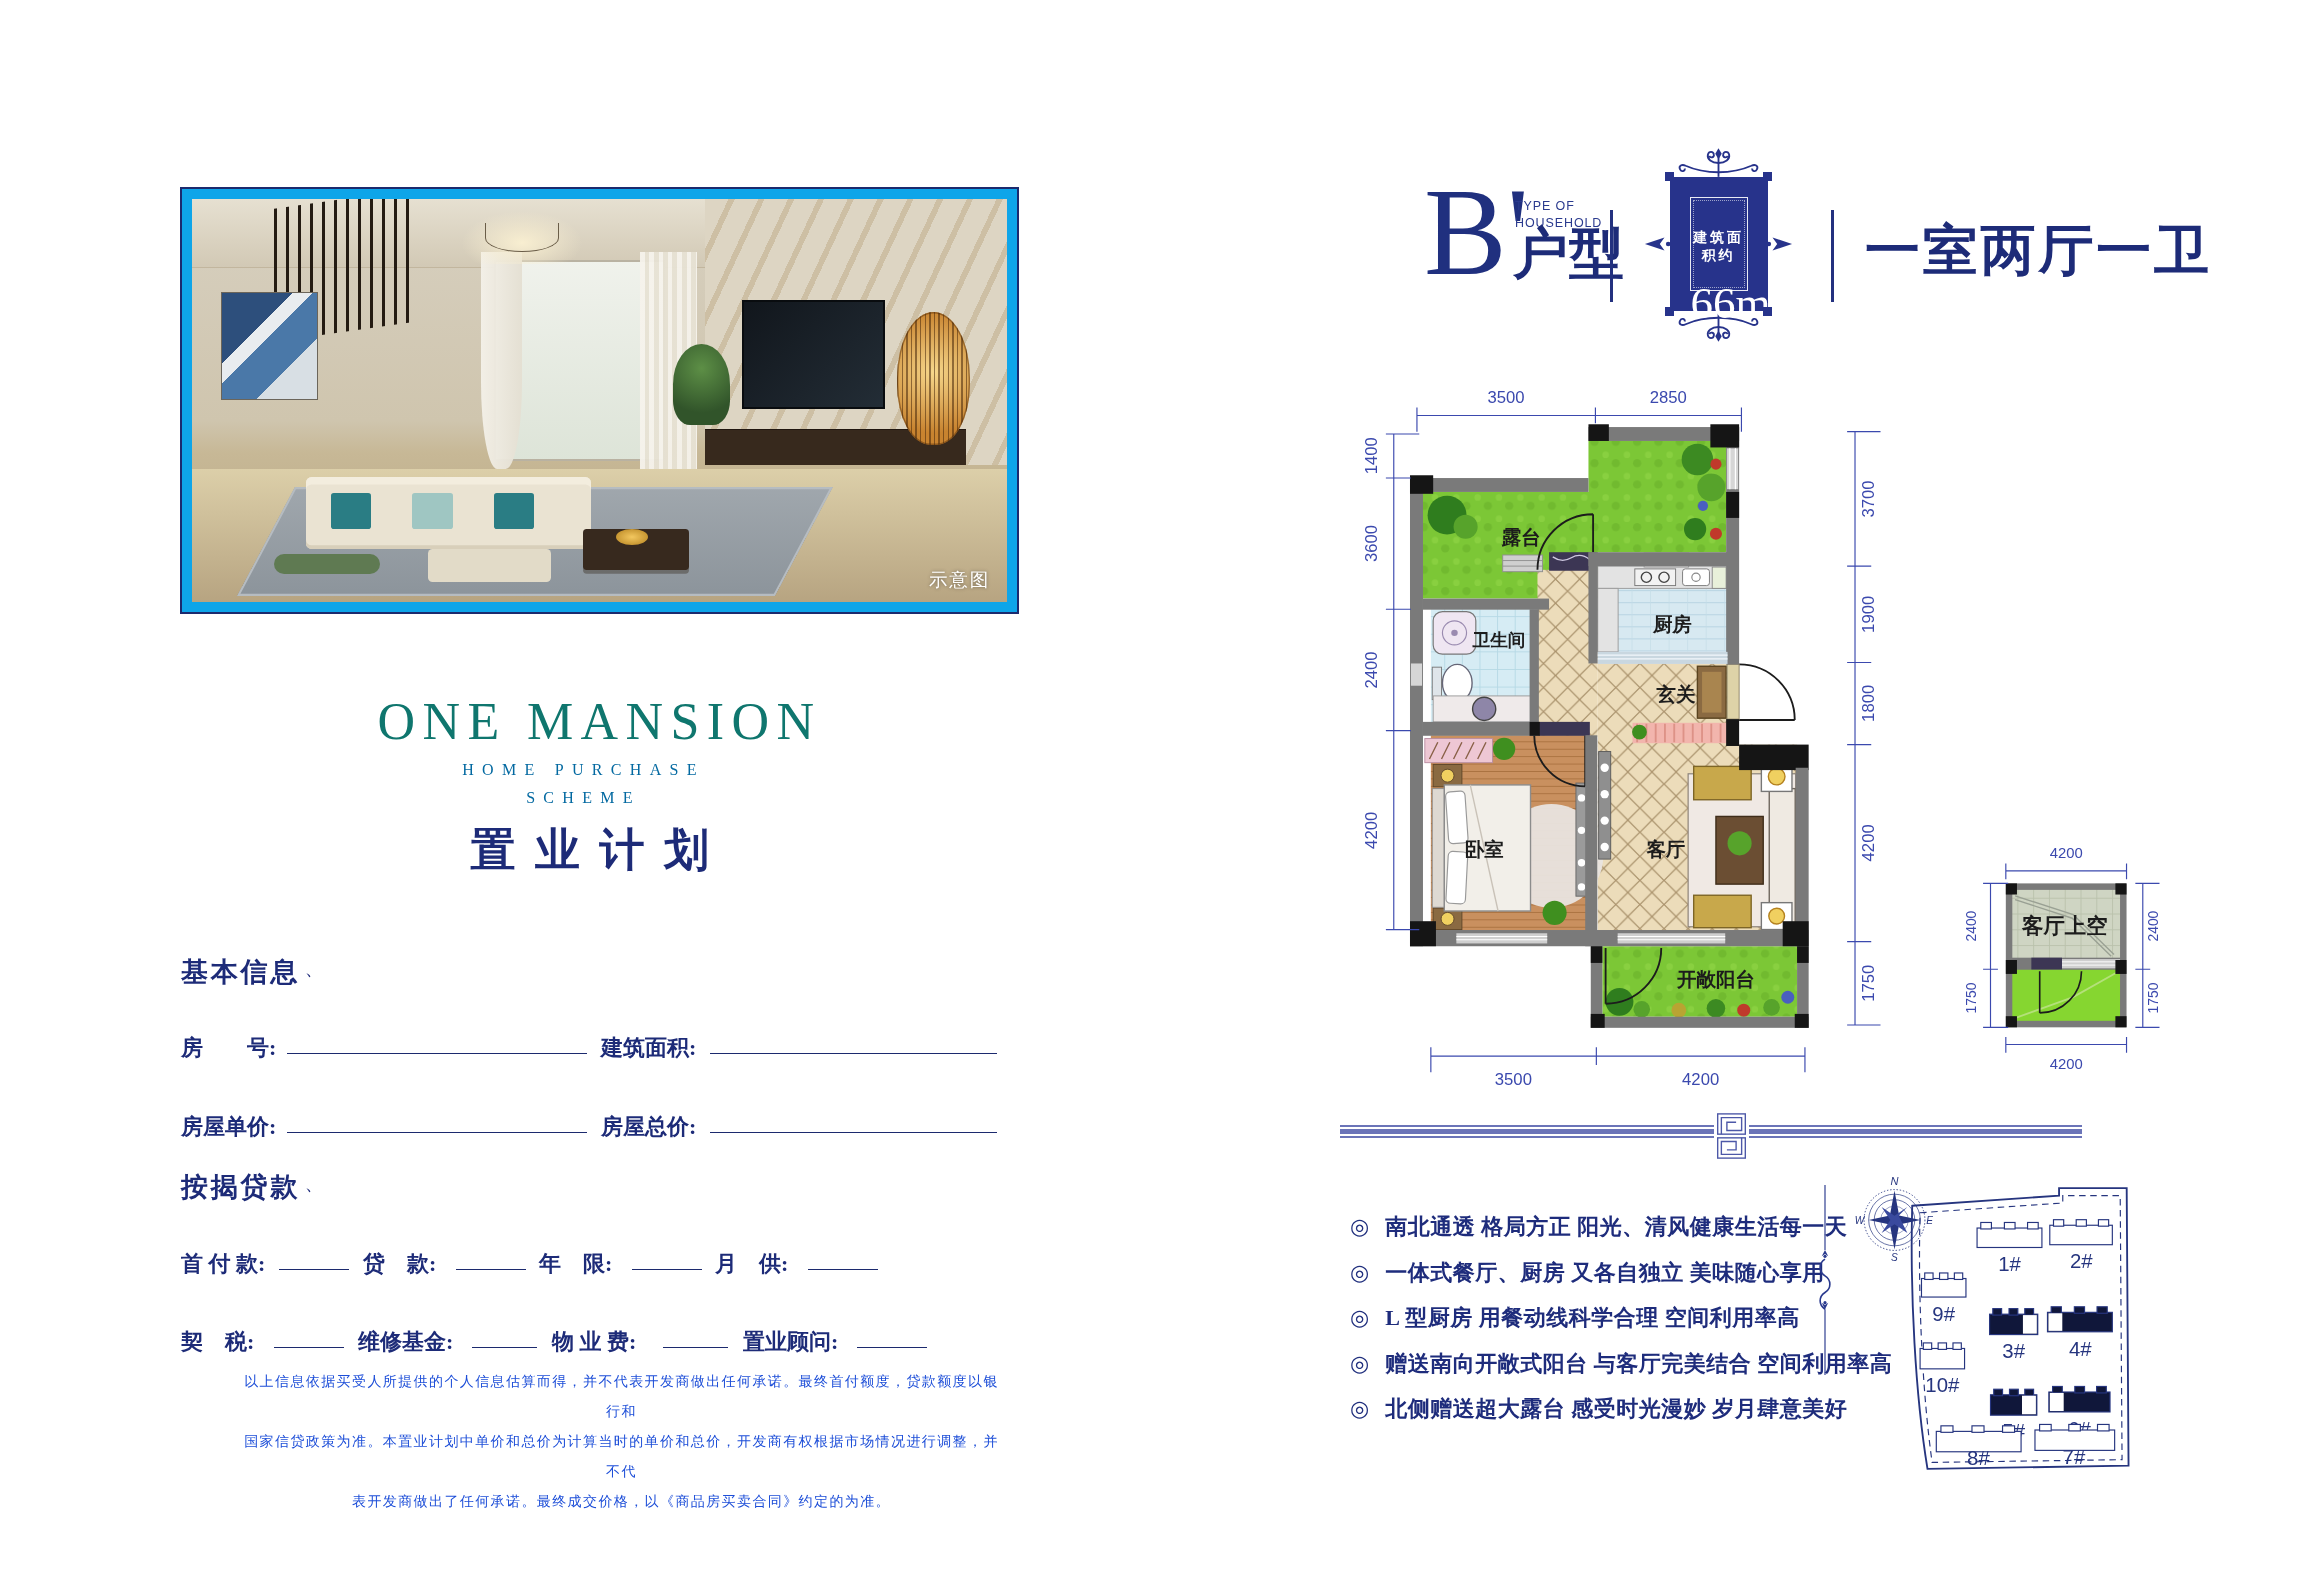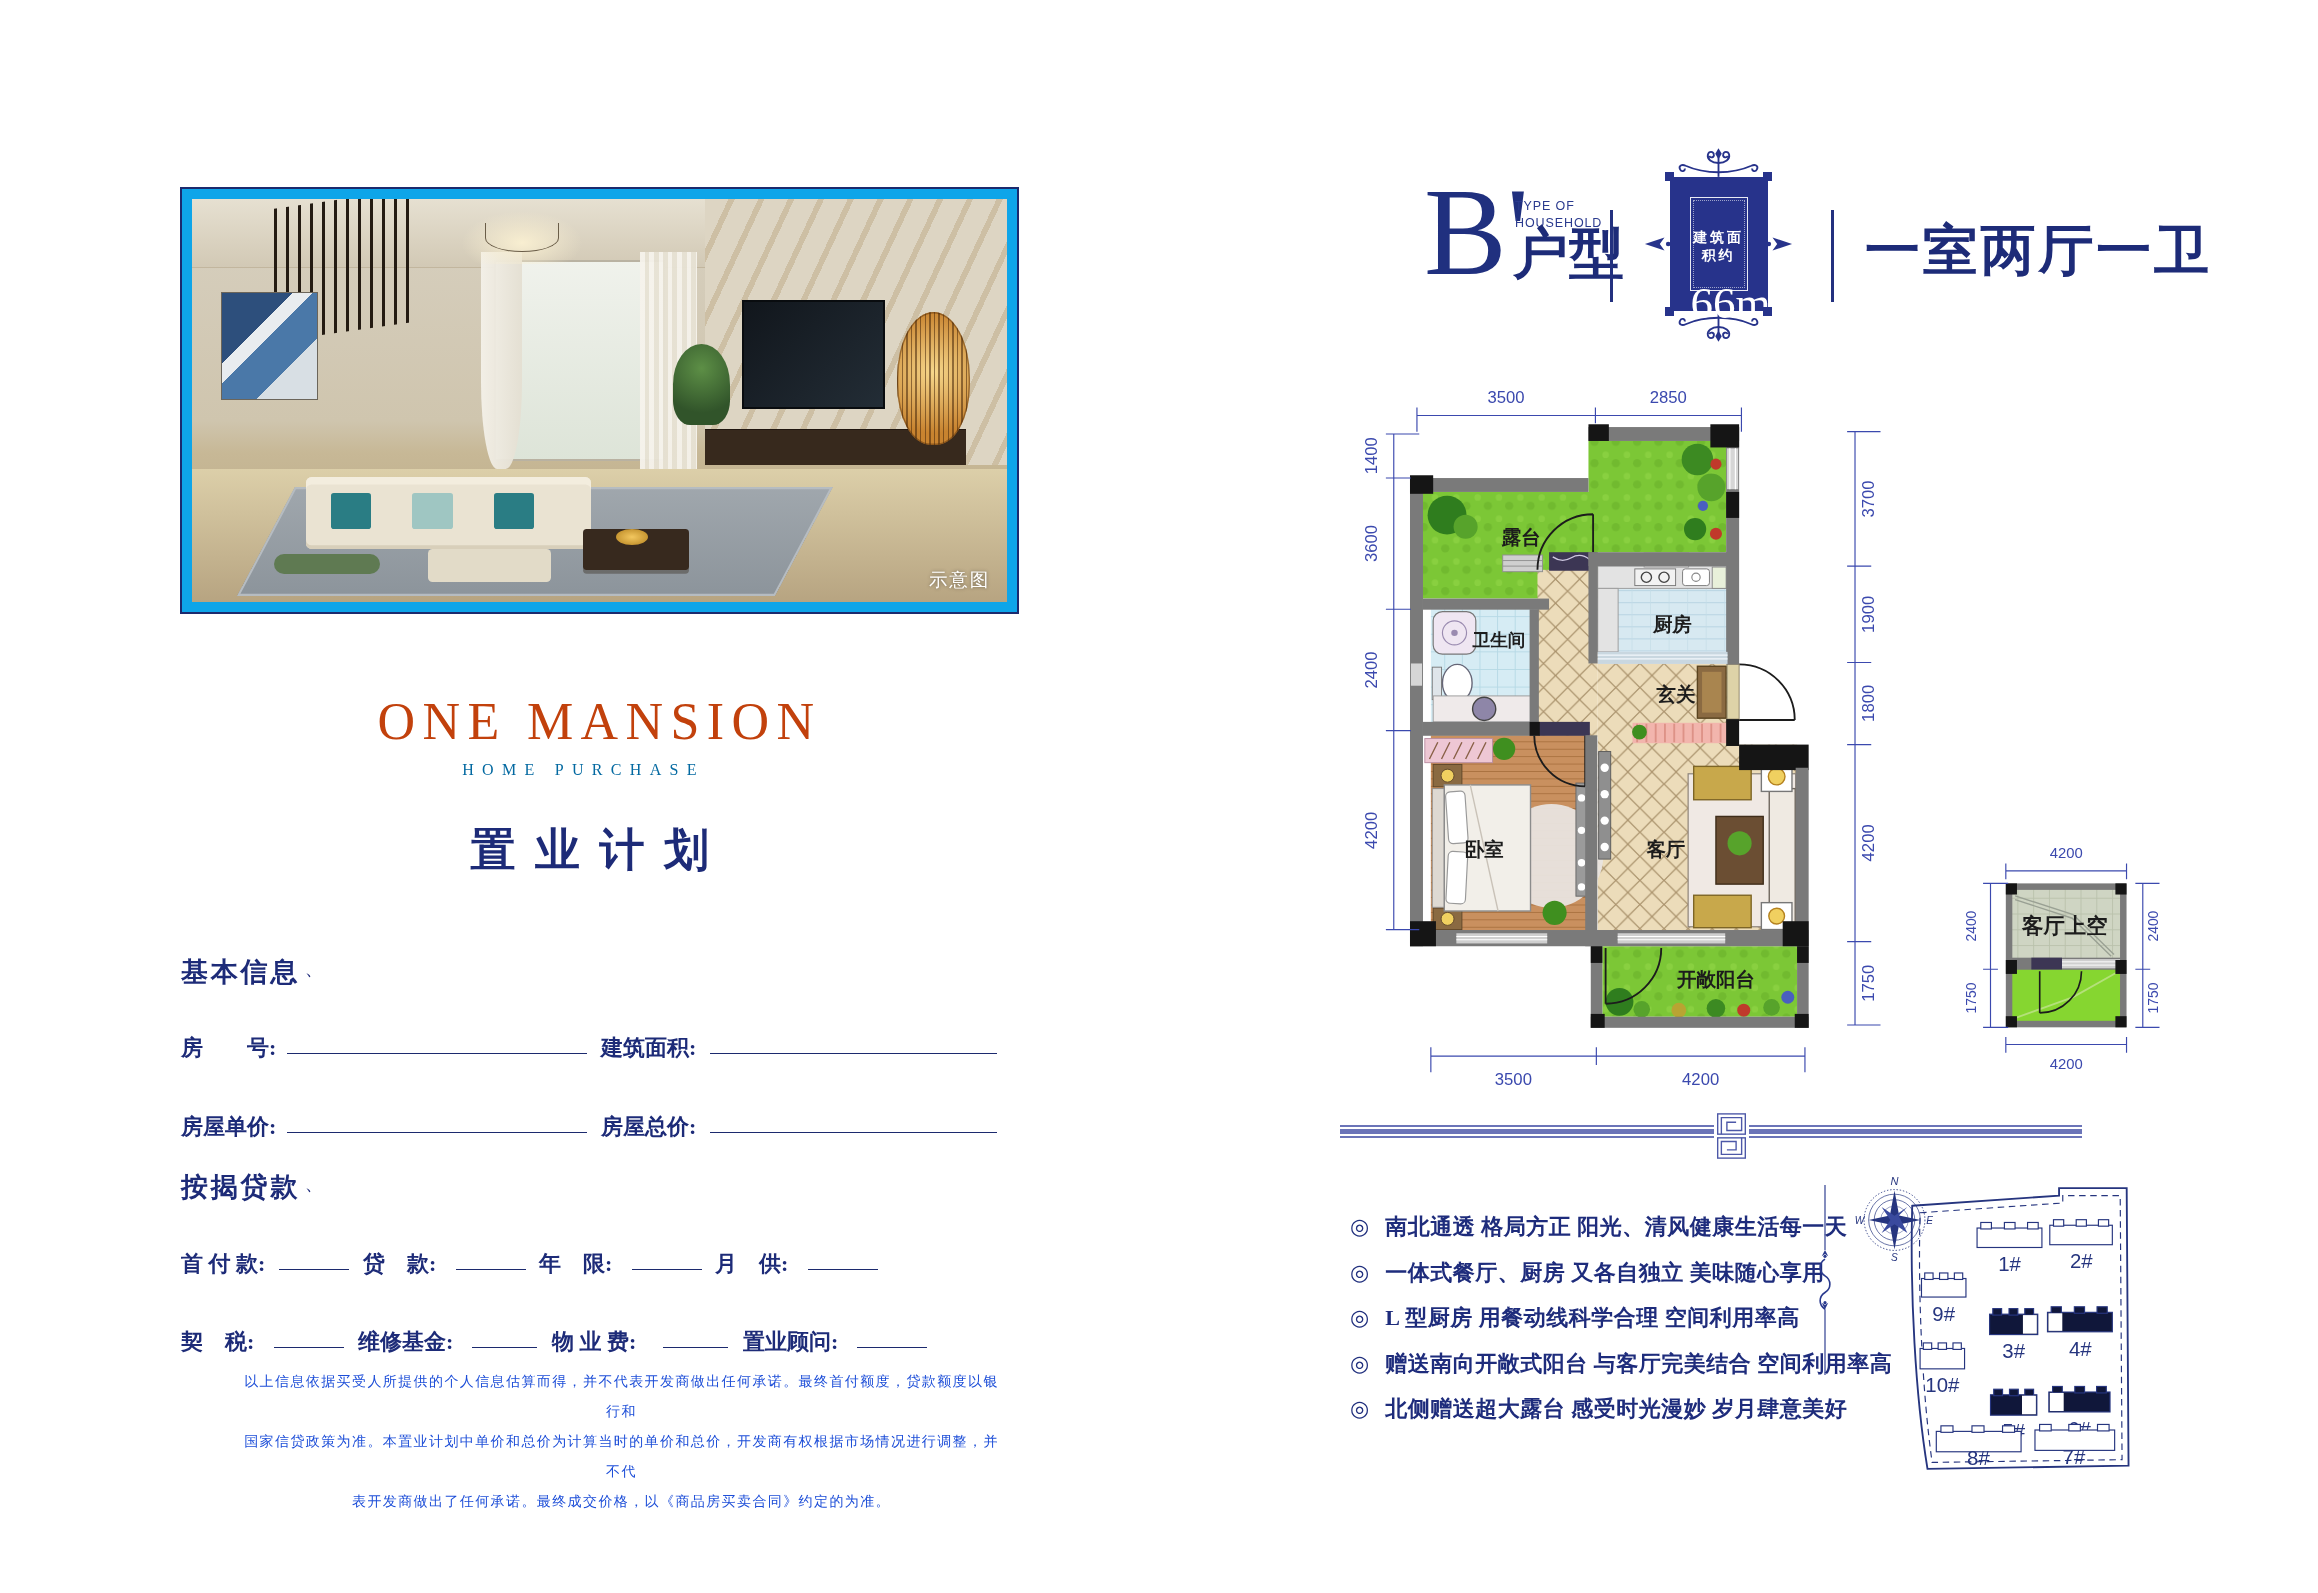--- a/index.html
+++ b/index.html
@@ -10,21 +10,21 @@
   html,body{margin:0;padding:0;background:#fff}
   #canvas{position:relative;width:2333px;height:1594px;background:#fff;overflow:hidden;
           font-family:"Liberation Serif",serif;color:var(--navy)}
   .abs{position:absolute}
   
   .photo-frame{left:180px;top:187px;width:839px;height:427px;border:2.8px solid #1c2a6e;background:#0ea5e9;padding:10.2px}
   .photo{position:relative;width:100%;height:100%;overflow:hidden;
          background:linear-gradient(#d9d2c2 0%,#d5cdbb 16%,#cfc5ae 55%,#c7b896 63%,#b5a380 100%)}
   .ph{position:absolute}
   .caption{right:16.7px;bottom:10.2px;color:#fff;font-size:18.5px;letter-spacing:1.9px;font-family:"Liberation Sans",sans-serif;text-shadow:0 0 3.7px rgba(0,0,0,.45)}
-  .brand-title{left:180px;top:692px;width:839px;text-align:center;font-size:52px;letter-spacing:7.4px;color:#c2410c;font-weight:400}
+  .brand-title{left:180px;top:692px;width:839px;text-align:center;font-size:52px;letter-spacing:7.4px;color:#0f766e;font-weight:400}
   .brand-sub{left:164px;width:839px;text-align:center;font-size:16px;letter-spacing:8.3px;color:#0369a1}
   .cn-title{left:180px;top:820px;width:839px;text-align:center;font-size:45px;font-weight:700;letter-spacing:19.5px;color:#1d2b78}
   .sec-title{font-size:27px;font-weight:700;color:#1d2b78;letter-spacing:2.8px}
   .sec-tick{font-size:18.5px;vertical-align:6.5px;margin-left:4.6px}
   .form-row{height:28px}
   .f-label{position:absolute;top:0;font-size:22px;font-weight:700;color:#1d2b78;white-space:nowrap}
   .f-line{position:absolute;top:20.4px;border-bottom:1.9px solid #1c2a6e;height:0}
   .disclaimer{left:241px;top:1367px;width:761px;text-align:center;font-size:14px;line-height:30px;color:#1d4ed8;letter-spacing:1.4px}
   
   .b-code{left:1424px;top:171px;font-size:124px;line-height:124px;color:#20307f;font-weight:400}
@@ -79,20 +79,21 @@
       <div class="ph" style="left:52%;bottom:14%;width:4%;height:4%;background:radial-gradient(#f3c75f,#b5821f);border-radius:50%"></div>
       <div class="ph" style="left:59%;top:36%;width:7%;height:20%;background:radial-gradient(circle at 50% 30%,#5d8f46,#31542a 70%);border-radius:50% 50% 30% 30%"></div>
       <div class="ph" style="left:33%;top:3%;width:15%;height:13%;background:radial-gradient(ellipse at 50% 60%,rgba(250,240,210,.95),rgba(250,240,210,0) 70%)"></div>
       <div class="ph" style="left:36%;top:6%;width:9%;height:7%;border-bottom:1.9px solid #6a5d48;border-left:1.4px solid #6a5d48;border-right:1.4px solid #6a5d48;border-radius:0 0 50% 50%"></div>
       <span class="ph caption">示意图</span>
     </div>
   </div>
 
   <div class="abs brand-title">ONE MANSION</div>
   <div class="abs brand-sub" style="top:761px">HOME PURCHASE</div>
+  <div class="abs brand-sub" style="top:789px">SCHEME</div>
   <div class="abs cn-title">置业计划</div>
 
   <div class="abs" style="left:181px;top:954px">
     <span class="sec-title">基本信息</span><span class="sec-tick">、</span>
   </div>
   <div class="abs form-row" style="left:181px;top:1033px;width:830px">
     <span class="f-label" style="left:0">房　　号:</span>
     <div class="f-line" style="left:106px;width:300px"></div>
     <span class="f-label" style="left:420px">建筑面积:</span>
     <div class="f-line" style="left:529px;width:287px"></div>

